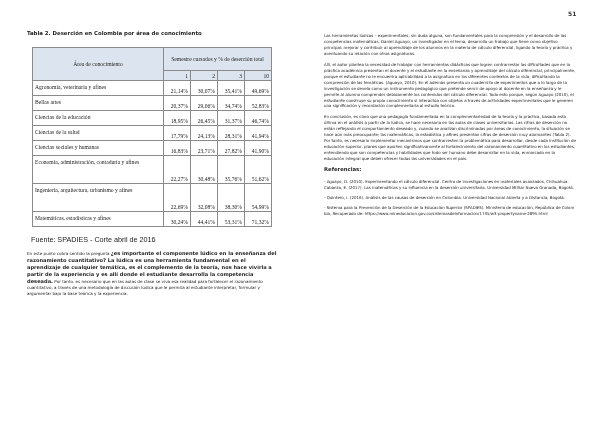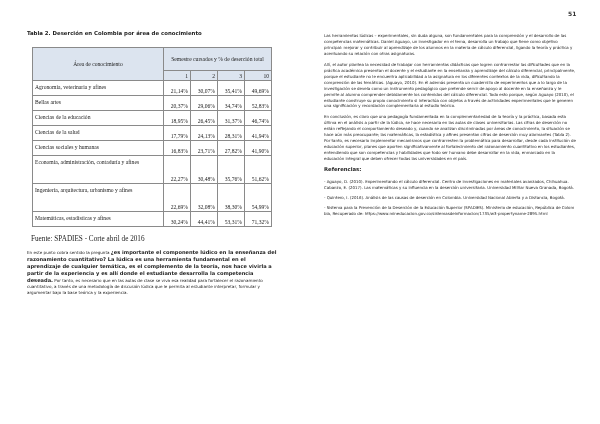--- a/index.html
+++ b/index.html
@@ -10,21 +10,21 @@
   table.dt { border-collapse:collapse; margin-left:5px; width:240px; font-family:"Liberation Serif", serif; font-size:5.6px; color:#222; }
   table.dt td, table.dt th { border:0.6px solid #8a8a8a; padding:1px 2px; font-weight:normal; }
   table.dt thead th { background:#dce4ef; }
   table.dt th.area { width:126px; text-align:center; height:30px; }
   table.dt th.sem { text-align:center; line-height:14px; }
   table.dt th.col { text-align:right; height:7px; }
   table.dt td.num { text-align:right; white-space:nowrap; vertical-align:bottom; }
   table.dt td.name { vertical-align:top; line-height:10px; }
   table.dt tr.r1 td { height:12px; }
   table.dt tr.r2 td { height:25px; }
-  .source { font-family:Liberation Serif, serif; font-size:7.2px; margin:8px 0 0 4px; color:#222; }
+  .source { font-family:Liberation Sans, sans-serif; font-size:7.2px; margin:8px 0 0 4px; color:#222; }
   .intro { font-family:"DejaVu Sans", sans-serif; font-size:4.1px; line-height:6px; margin:6px 0 0 0; color:#1e1e1e; }
   .intro b { font-size:5.1px; line-height:6.5px; }
   .right { position:absolute; left:324px; top:33px; width:252px; font-family:"DejaVu Sans", sans-serif; font-size:3.95px; line-height:5.95px; color:#1e1e1e; }
   .right p { margin:0 0 5px 0; }
   .refh { font-size:5.3px; font-weight:bold; margin:0 0 6px 0; }
   .ref { margin:0 0 4px 0; }
 </style>
 </head>
 <body>
 

